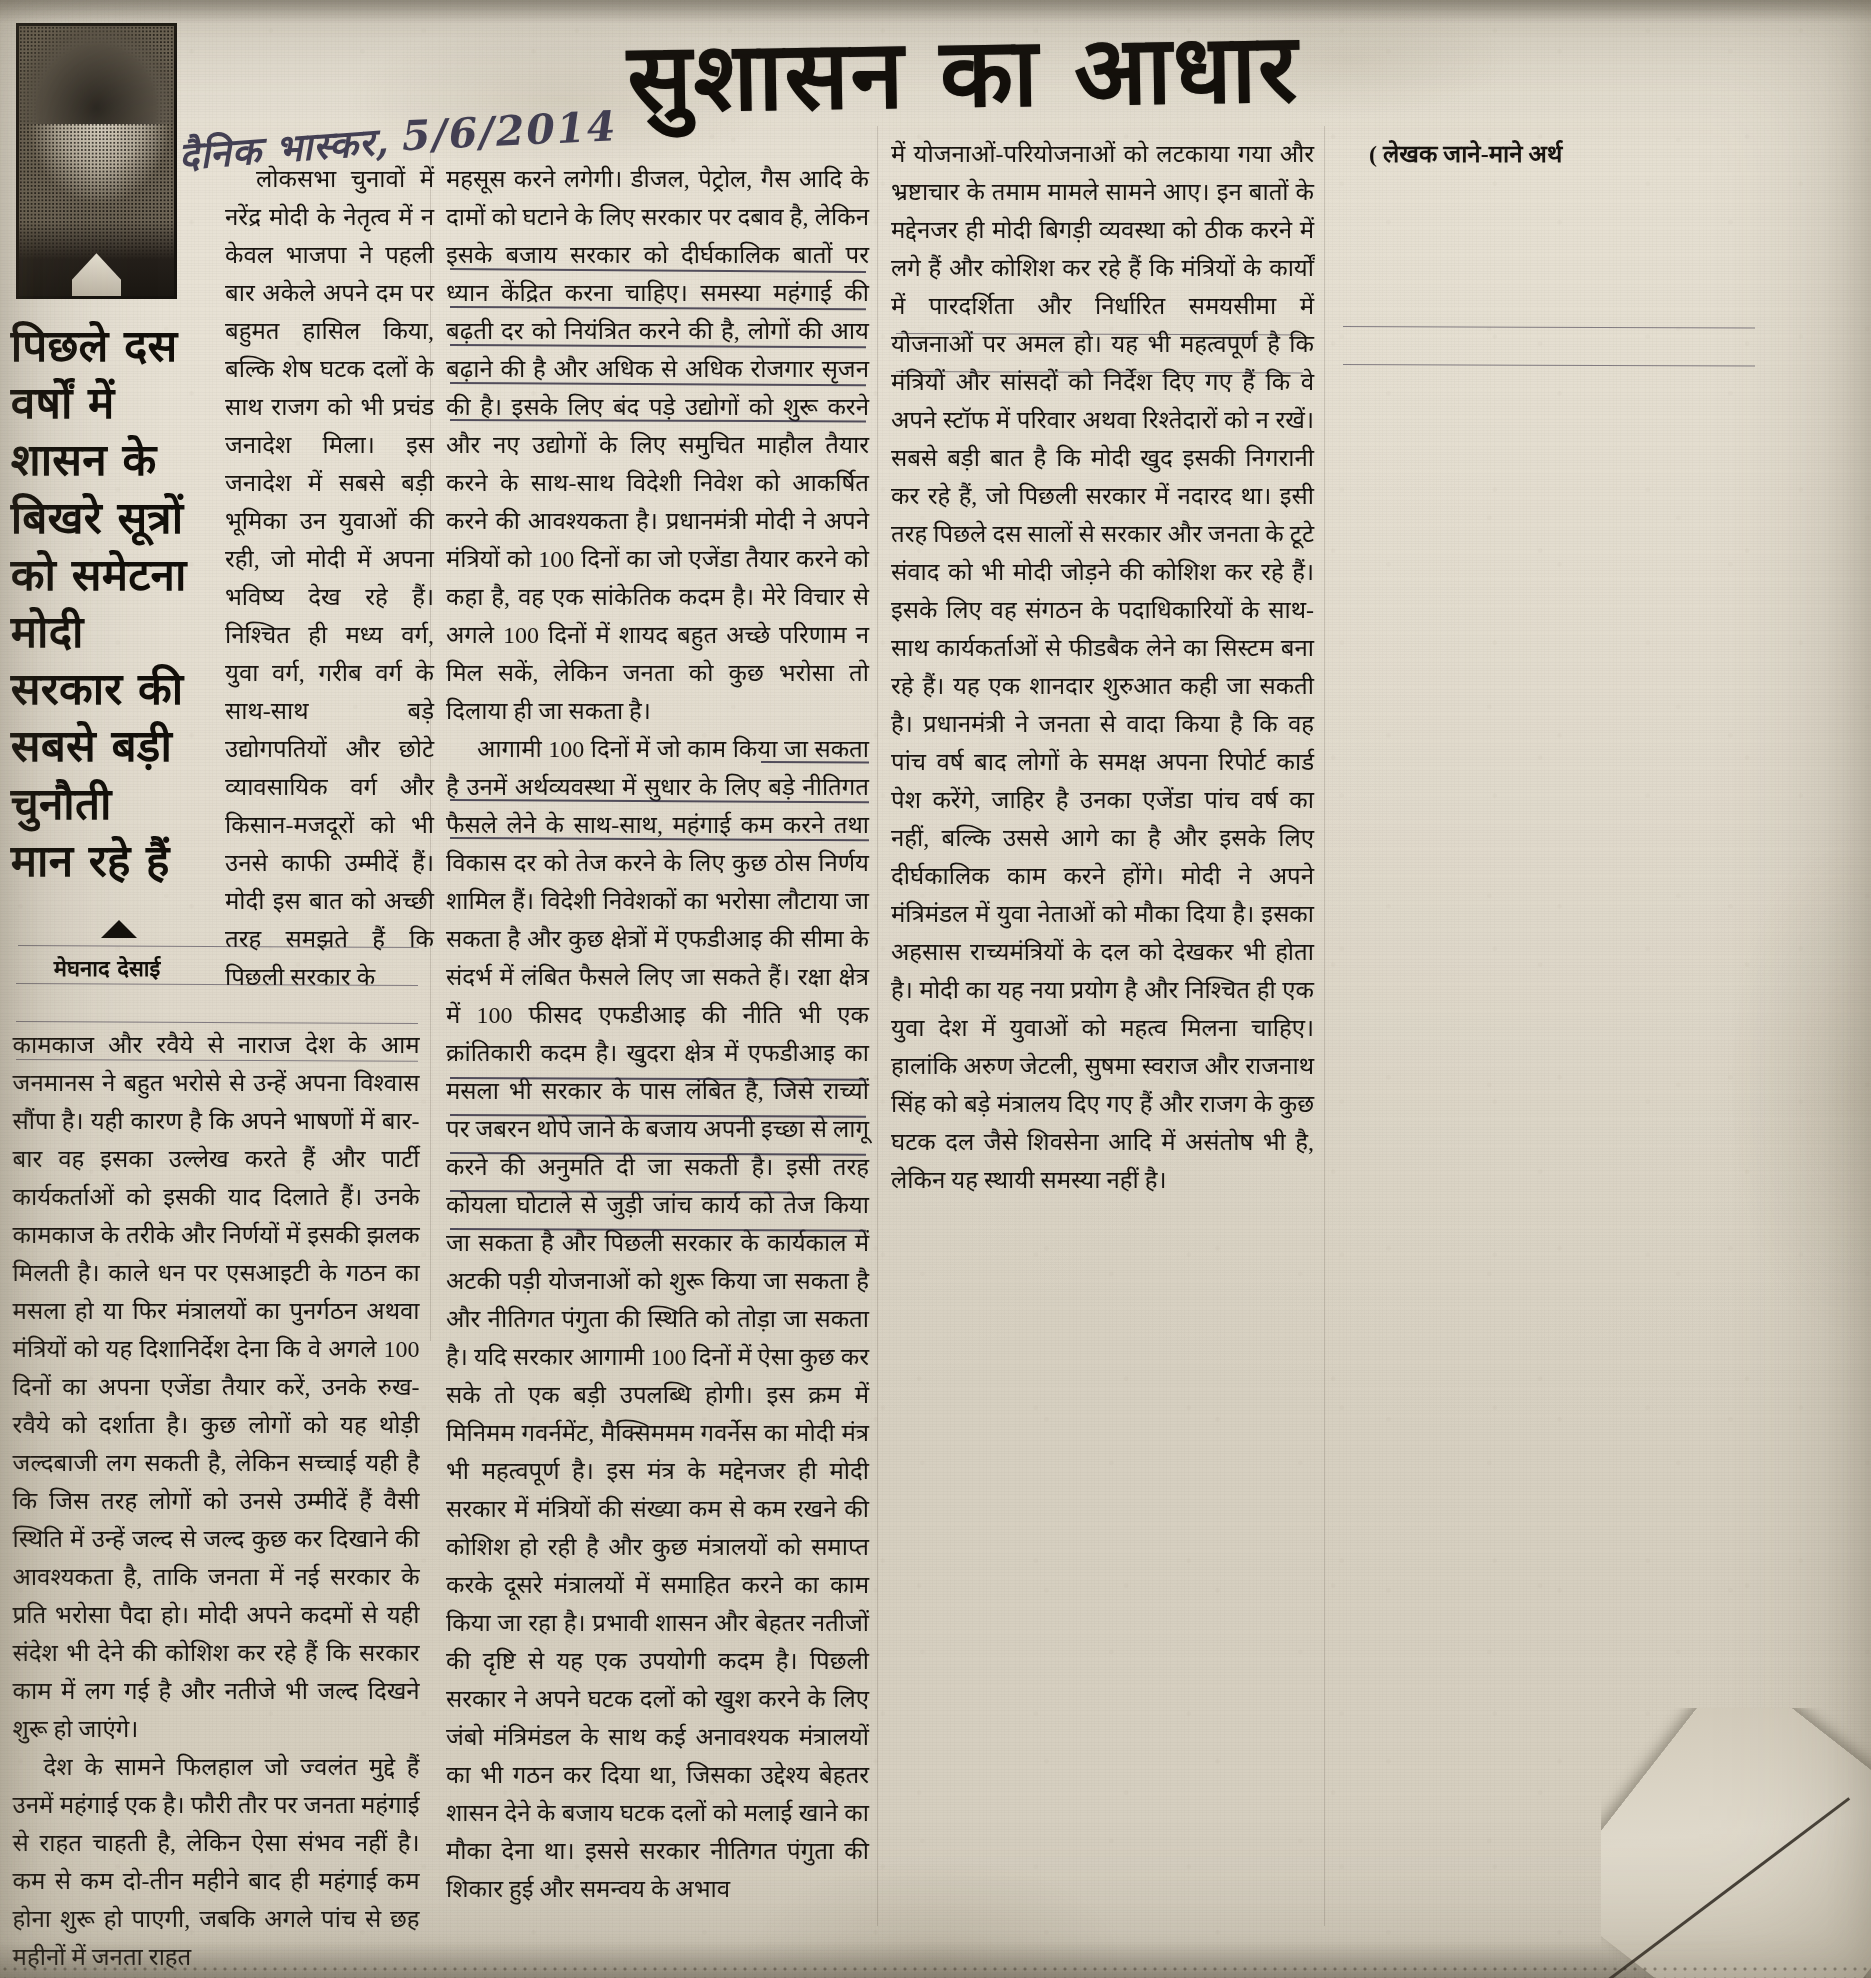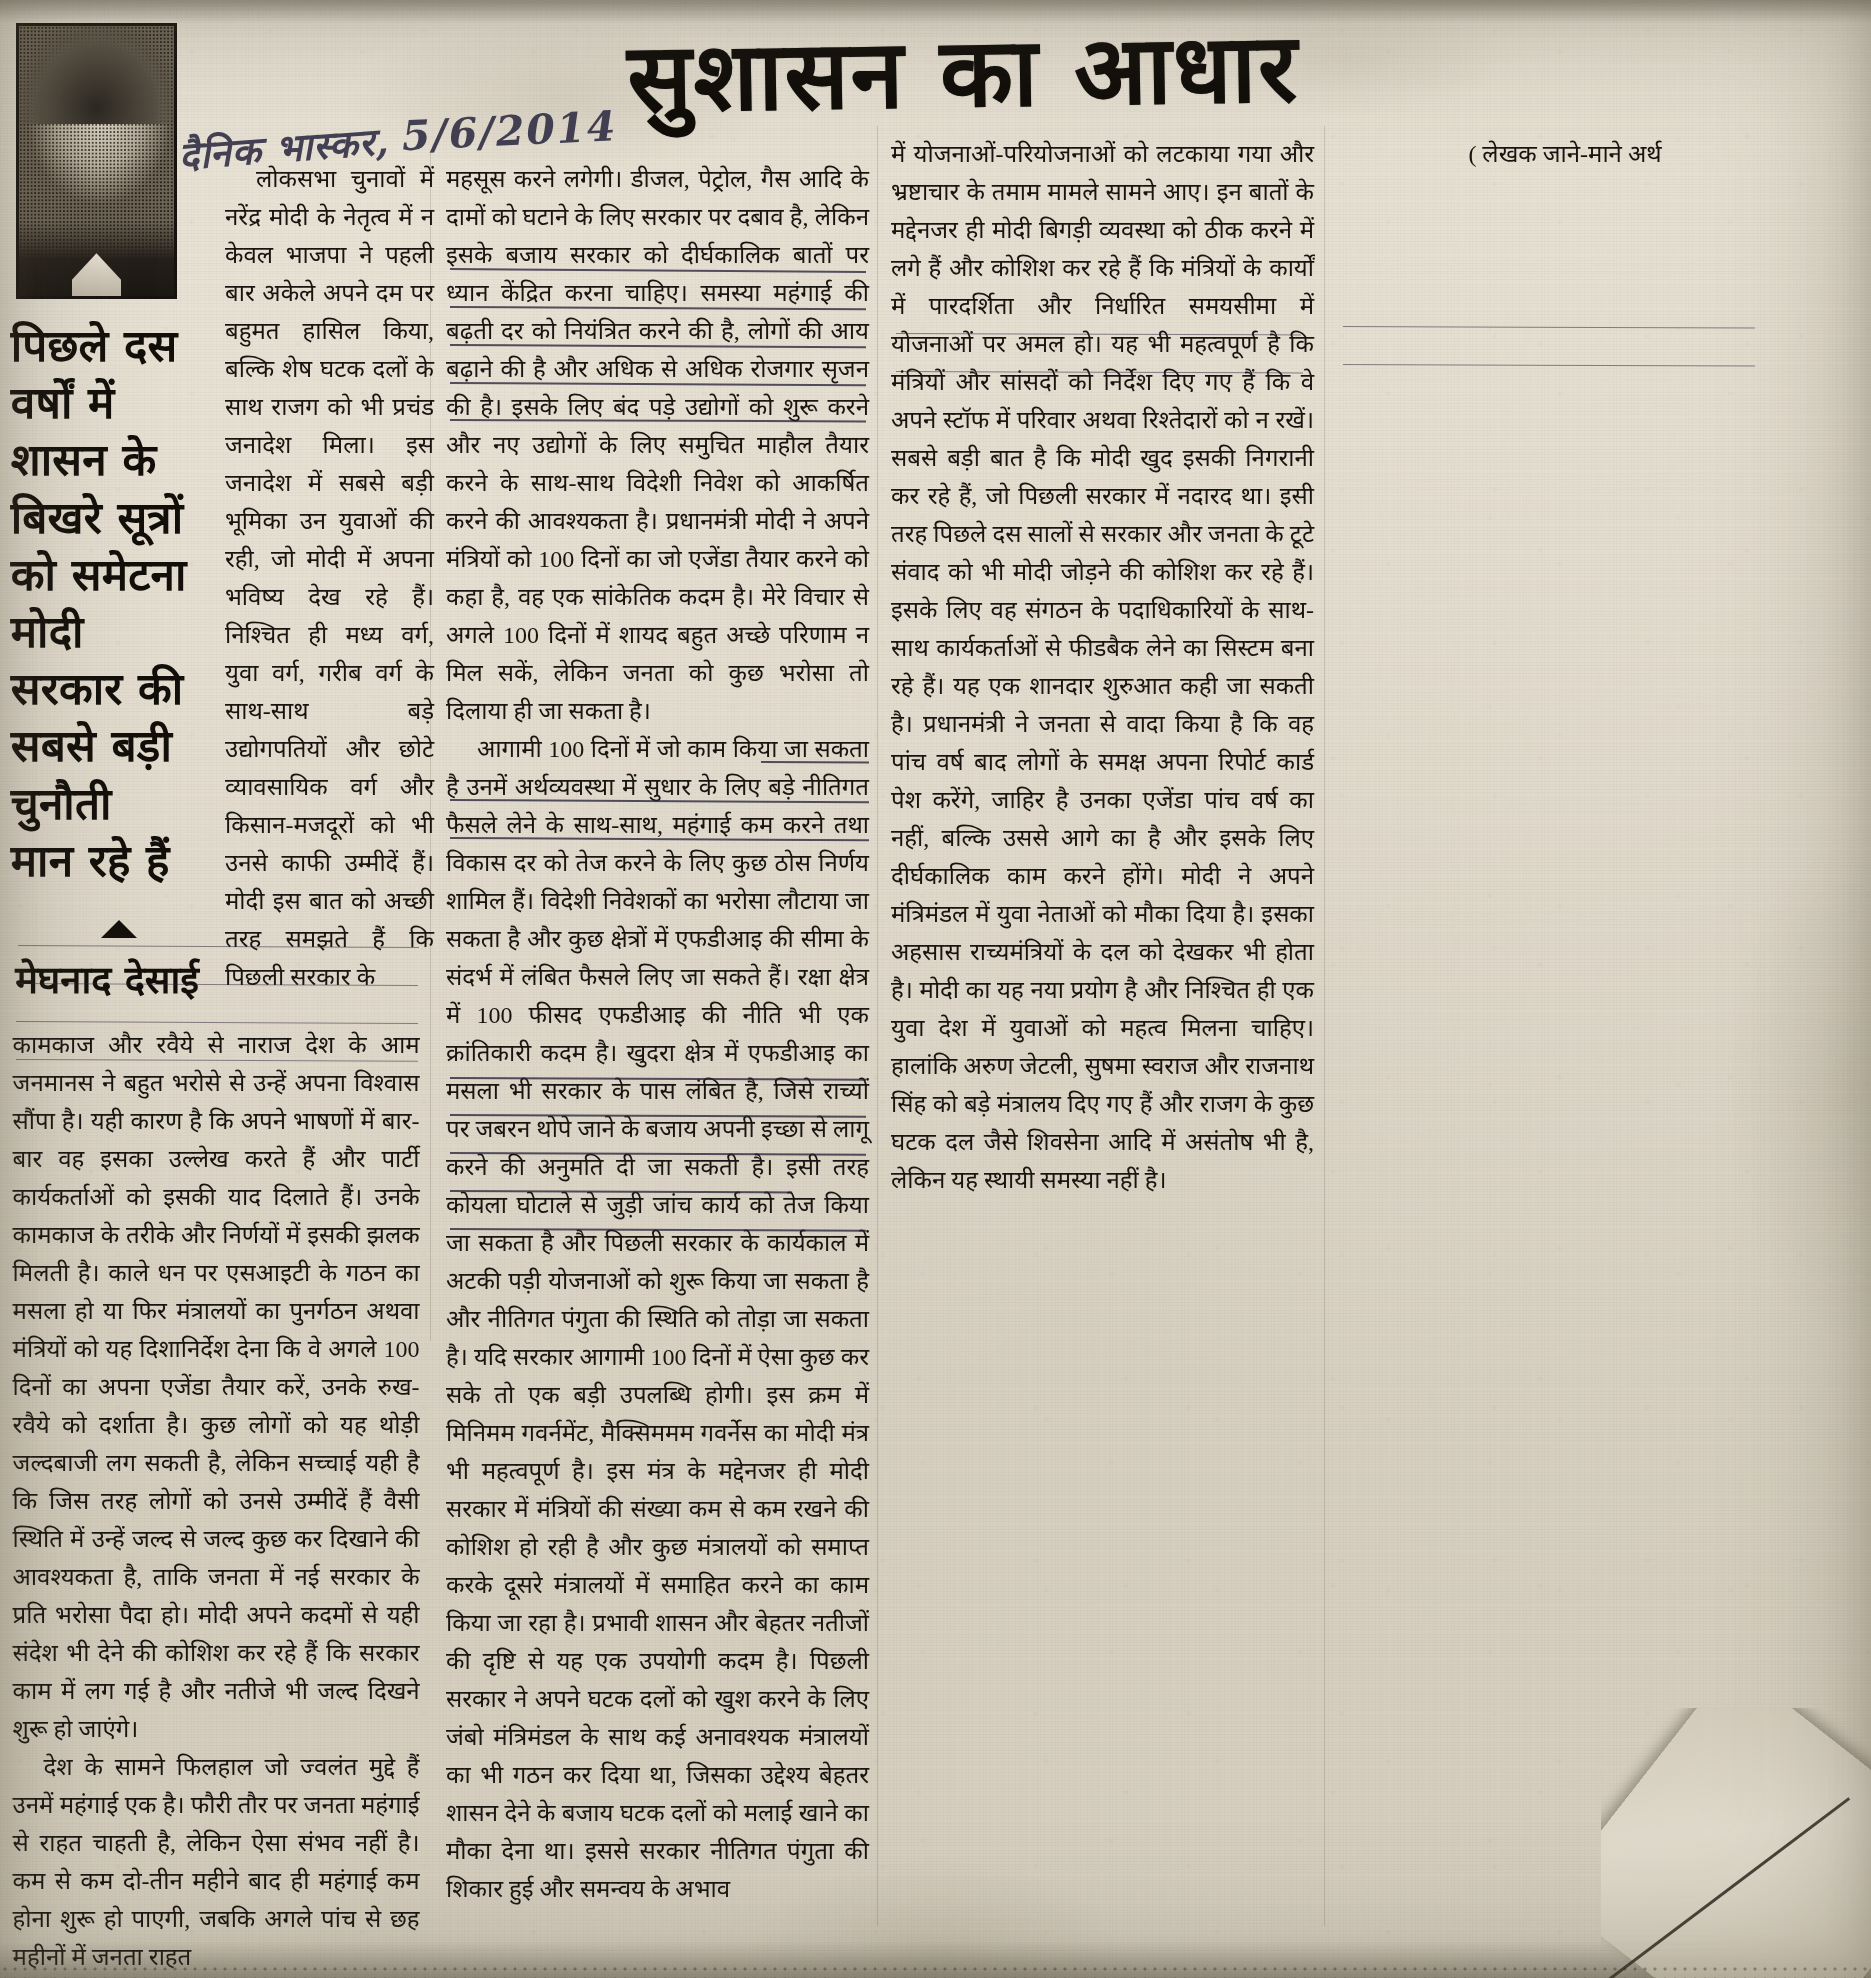--- a/index.html
+++ b/index.html
@@ -111,21 +111,21 @@
   }
   #byline-arrow{
     position:absolute;left:101px;top:920px;width:0;height:0;
     border-left:18px solid transparent;border-right:18px solid transparent;
     border-bottom:18px solid #14110c;
   }
   #byline{
     position:absolute;left:12.6px;top:952px;width:189px;
     text-align:center;
     font-family:"DejaVu Sans","Liberation Sans",sans-serif;
-    font-weight:700;font-size:38px;color:#120f0a;
+    font-weight:700;font-size:22px;color:#120f0a;
   }
 
   
   #handwriting{
     position:absolute;left:178px;top:110px;width:504px;height:56px;
     font-family:"DejaVu Serif","Liberation Serif",serif;
     font-size:38px;font-style:italic;font-weight:600;
     color:#2a2740;
     transform:rotate(-4.2deg);
     letter-spacing:0.9px;
@@ -150,21 +150,21 @@
   .col p{margin:0 0 0 0;text-indent:31px;}
   .col p.noind{text-indent:0;}
 
   
   #col0{left:209px;top:160px;width:209px;margin-left:16px;}
   #col0b{left:12.6px;top:1026px;width:407px;font-family:Liberation Serif, serif;}
   #col1{left:446px;top:160px;width:423px;}
   #col2{left:891px;top:135px;width:423px;}
   #col3{left:1338px;top:135px;width:423px;}
 
-  .col .end{text-align:center;font-weight:400;}
+  .col .end{text-align:left;font-weight:700;}
 
   
   .ul{
     position:absolute;height:0;
     border-top:2.3px solid rgba(40,36,58,.78);
     transform-origin:left center;
     pointer-events:none;
   }
   .ul.thin{border-top-width:1.8px;opacity:.66;}
 

